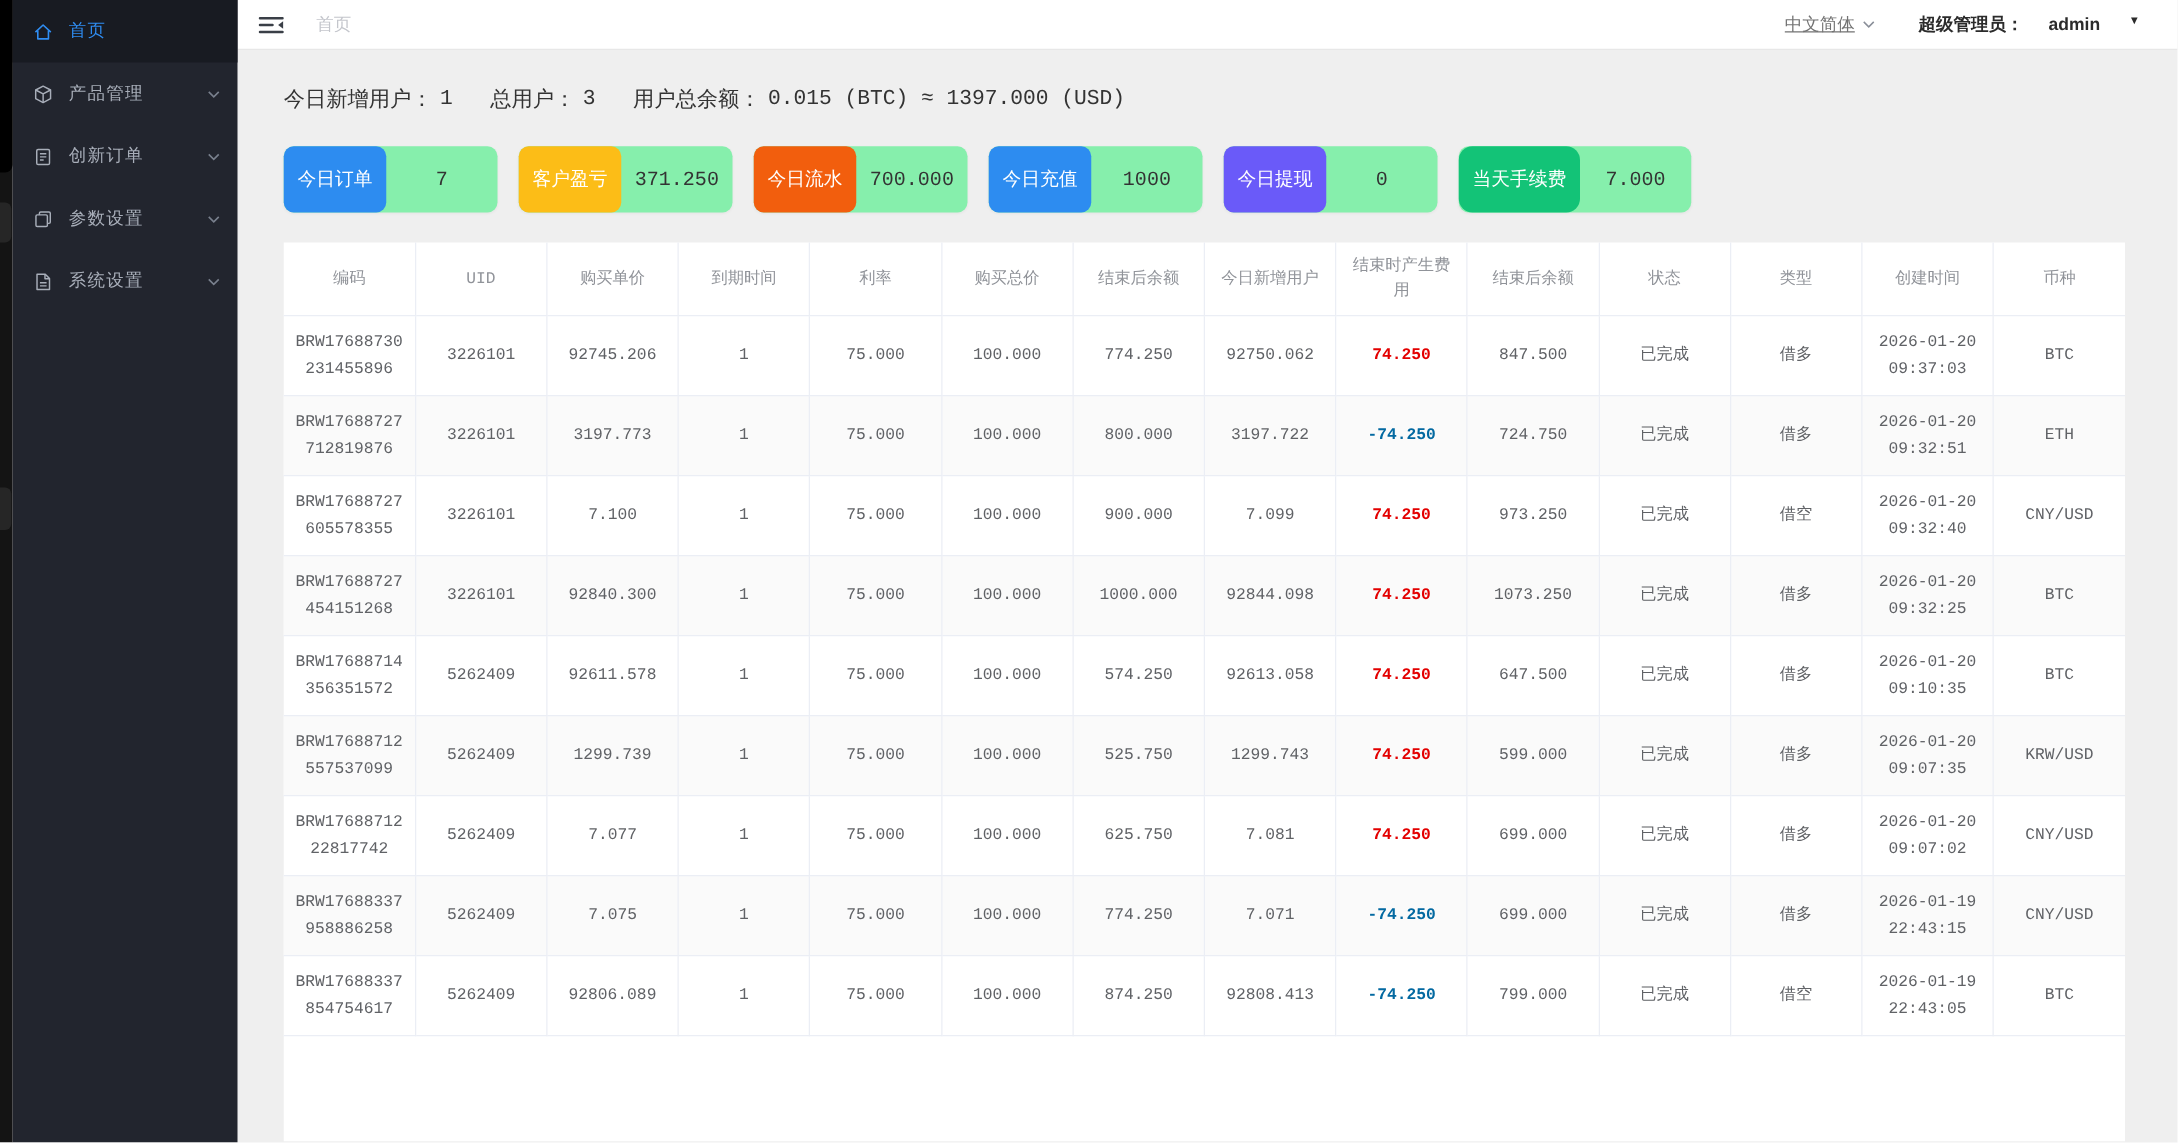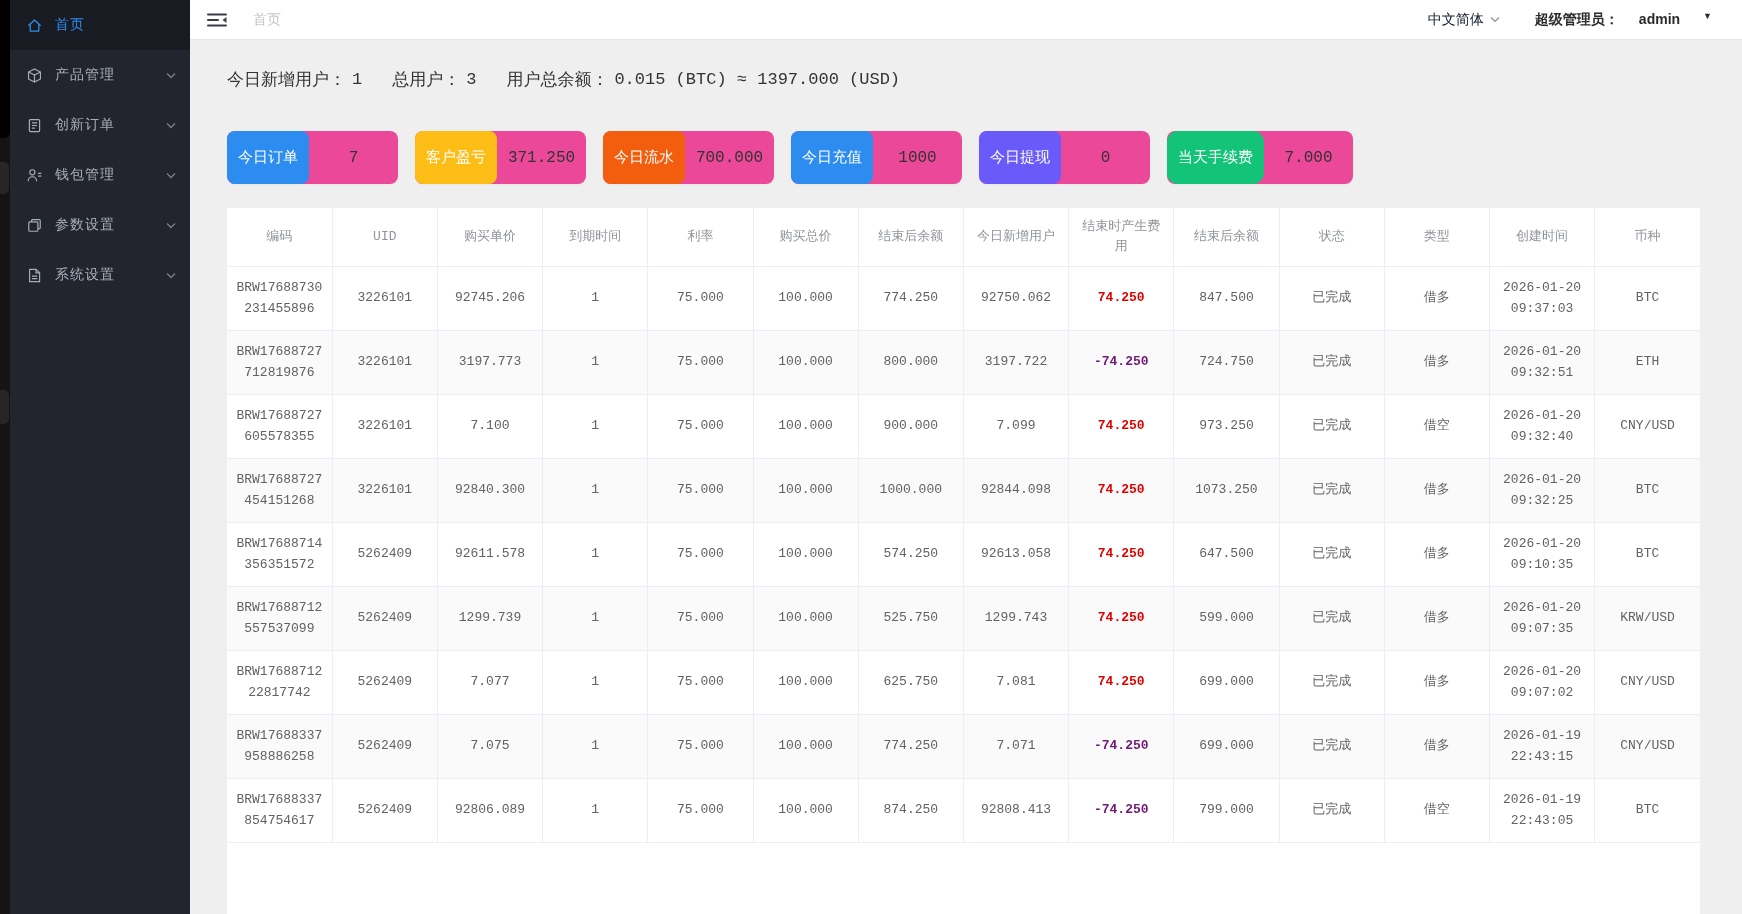--- a/index.html
+++ b/index.html
@@ -24,48 +24,48 @@
   .side-item.active { background:#181b22; color:#2f8df2; }
   .side-item.active .chev { visibility:hidden; }
 
   
   .main { position:absolute; left:190px; top:0; width:1552px; height:100%; }
   .topbar { height:40px; background:#fff; display:flex; align-items:center; justify-content:space-between; padding:0 30px 0 16px; border-bottom:1px solid #e7e7e7; }
   .topbar-left { display:flex; align-items:center; gap:25px; }
   .burger { width:22px; height:18px; display:inline-flex; cursor:pointer; }
   .breadcrumb { color:#c4c6cc; font-size:14px; cursor:pointer; }
   .topbar-right { display:flex; align-items:center; gap:34px; font-size:14px; }
-  .lang { display:flex; align-items:center; gap:6px; color:#0f172a; cursor:pointer; }
+  .lang { display:flex; align-items:center; gap:6px; color:#737373; cursor:pointer;text-decoration:underline; }
   .lang .chev-thin { width:11px; height:7px; color:#8a8f99; display:inline-flex; }
   .admin { display:flex; align-items:flex-start; gap:20px; font-weight:700; color:#2b2b2b; cursor:pointer; }
   .admin .caret { font-size:9px; color:#2b2b2b; margin-left:3px; }
 
   .content { padding:28px 42px 0 37px; height:874px; overflow:hidden;font-family:Liberation Mono, monospace; }
 
   
   .summary { display:flex; align-items:center; gap:30px; font-size:17px; color:#333; margin-bottom:26px; }
   .summary .pair { display:flex; align-items:center; gap:6px; }
 
   
   .cards { display:flex; gap:17px; margin-bottom:24px; }
-  .card { background:#ec4899; border-radius:8px; display:flex; height:53px; min-width:166px; box-shadow:0 1px 2px rgba(0,0,0,.04);margin-top:14px; }
+  .card { background:#86efac; border-radius:8px; display:flex; height:53px; min-width:166px; box-shadow:0 1px 2px rgba(0,0,0,.04); }
   .card-label { border-radius:8px; color:#fff; font-size:15px; display:flex; align-items:center; justify-content:center; padding:0 11px; white-space:nowrap; }
   .card-value { flex:1; min-width:89px; display:flex; align-items:center; justify-content:center; font-size:16px; color:#333; padding:0 10px; }
 
   
   .table-card { background:#fff; min-height:719px; }
   table { width:100%; border-collapse:collapse; table-layout:fixed; }
   th { font-weight:400; color:#909399; font-size:13px; height:58px; padding:6px 12px; border:1px solid #ebeef5; text-align:center; line-height:1.5; }
   td { color:#606266; font-size:13px; height:64px; padding:8px 6px; border:1px solid #ebeef5; text-align:center; word-break:break-all; line-height:1.65; }
   tr > *:first-child { border-left:none; }
   tr > *:last-child { border-right:none; }
   thead tr th { border-top:none; }
   tbody tr:nth-child(even) td { background:#fafafa; }
   .fee-red { color:#e30000; font-weight:700; }
-  .fee-green { color:#701a75; font-weight:700; }
+  .fee-green { color:#0369a1; font-weight:700; }
 </style>
 </head>
 <body>
 
 <div class="edge-strip">
   <div class="tab1"></div>
   <div class="tab2"></div>
   <div class="tab3"></div>
 </div>
 
@@ -100,35 +100,20 @@
     </span>
   </div>
       <div class="side-item">
     <span class="icon">
           <svg viewBox="0 0 16 16" fill="none" stroke="currentColor" stroke-width="1.1">
             <rect x="3.2" y="2.4" width="9.6" height="11.4" rx="1"></rect>
             <path d="M5.6 5.6 H10.4 M5.6 8 H10.4 M5.6 10.4 H8.4"></path>
           </svg>
         </span>
     <span class="label">创新订单</span>
-    <span class="chev">
-      <svg viewBox="0 0 10 7" fill="none" stroke="currentColor" stroke-width="1.3">
-            <path d="M1 1.5 L5 5.5 L9 1.5"></path>
-          </svg>
-    </span>
-  </div>
-      <div class="side-item">
-    <span class="icon">
-          <svg viewBox="0 0 16 16" fill="none" stroke="currentColor" stroke-width="1.1">
-            <circle cx="6" cy="5" r="2.4"></circle>
-            <path d="M2 13.4 C2 10.8 3.9 9.2 6 9.2 C8.1 9.2 10 10.8 10 13.4"></path>
-            <path d="M11.4 6 H14.4 M11.4 8.6 H14.4"></path>
-          </svg>
-        </span>
-    <span class="label">钱包管理</span>
     <span class="chev">
       <svg viewBox="0 0 10 7" fill="none" stroke="currentColor" stroke-width="1.3">
             <path d="M1 1.5 L5 5.5 L9 1.5"></path>
           </svg>
     </span>
   </div>
       <div class="side-item">
     <span class="icon">
           <svg viewBox="0 0 16 16" fill="none" stroke="currentColor" stroke-width="1.1">
             <rect x="2.6" y="4.6" width="8.6" height="8.8" rx="1"></rect>

